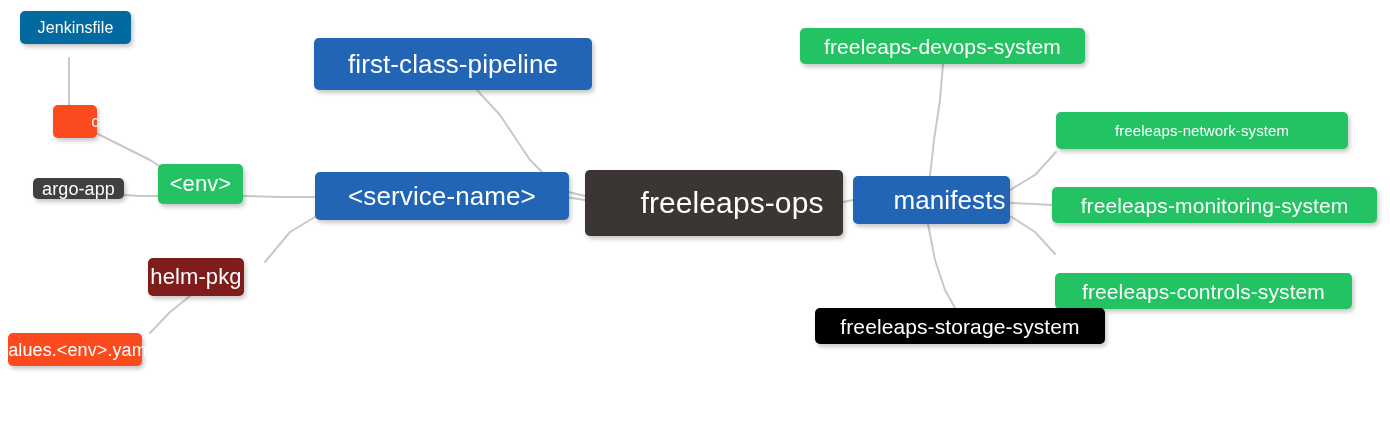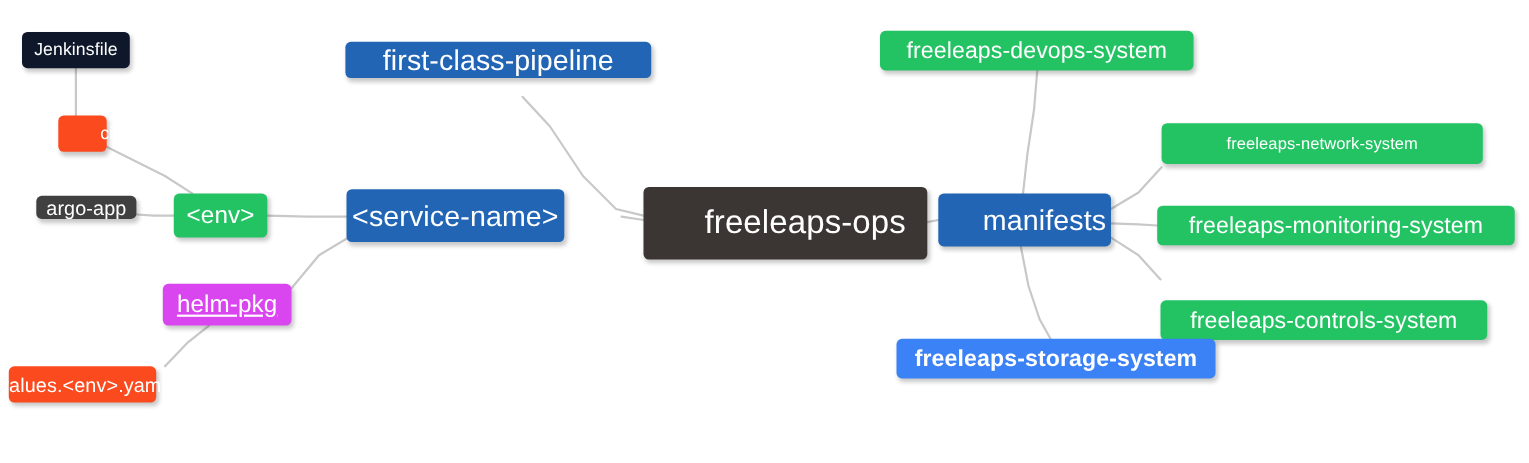--- a/index.html
+++ b/index.html
@@ -66,56 +66,56 @@
       <polyline points="930,176 934,140 940,100 943,64" fill="none" stroke="#c8c8c8" stroke-width="2" stroke-linecap="round" stroke-linejoin="round"></polyline>
       <polyline points="1010,190 1035,175 1056,152" fill="none" stroke="#c8c8c8" stroke-width="2" stroke-linecap="round" stroke-linejoin="round"></polyline>
       <polyline points="1010,203 1035,204 1052,205" fill="none" stroke="#c8c8c8" stroke-width="2" stroke-linecap="round" stroke-linejoin="round"></polyline>
       <polyline points="1010,216 1035,232 1055,254" fill="none" stroke="#c8c8c8" stroke-width="2" stroke-linecap="round" stroke-linejoin="round"></polyline>
       <polyline points="928,224 935,260 945,290 955,308" fill="none" stroke="#c8c8c8" stroke-width="2" stroke-linecap="round" stroke-linejoin="round"></polyline>
     </svg>
   <div id="node-layer">
       <div class="node lvl-root" style="left: 585px; top: 170px; width: 258px; height: 66px; background: rgb(59, 54, 51);">
         <span class="node-label" style="font-size: 30px;">freeleaps-ops</span>
       </div>
-      <div class="node lvl-blue" style="left: 314px; top: 38px; width: 278px; height: 33px; background: rgb(34, 101, 181);">
+      <div class="node lvl-blue" style="left: 314px; top: 38px; width: 278px; height: 52px; background: rgb(34, 101, 181);">
         <span class="node-label" style="font-size: 26px;">first-class-pipeline</span>
       </div>
-      <div class="node lvl-blue" style="left: 315px; top: 172px; width: 198px; height: 48px; background: rgb(34, 101, 181);">
+      <div class="node lvl-blue" style="left: 315px; top: 172px; width: 254px; height: 48px; background: rgb(34, 101, 181);">
         <span class="node-label" style="font-size: 26px;">&lt;service-name&gt;</span>
       </div>
       <div class="node lvl-blue" style="left: 853px; top: 176px; width: 157px; height: 48px; background: rgb(34, 101, 181); padding-left: 36px;">
         <span class="node-label" style="font-size: 26px;">manifests</span>
       </div>
-      <div class="node lvl-green" style="left: 158px; top: 176px; width: 85px; height: 40px; background: rgb(35, 195, 100);">
+      <div class="node lvl-green" style="left: 158px; top: 164px; width: 85px; height: 40px; background: rgb(35, 195, 100);">
         <span class="node-label" style="font-size: 22px;">&lt;env&gt;</span>
       </div>
-      <div class="node lvl-green" style="left: 148px; top: 258px; width: 117px; height: 38px; background: #d946ef; text-decoration: underline;">
+      <div class="node lvl-green" style="left: 148px; top: 258px; width: 96px; height: 38px; background: #7f1d1d;">
         <span class="node-label" style="font-size: 22px;">helm-pkg</span>
       </div>
       <div class="node lvl-red" style="left: 53px; top: 105px; width: 33px; height: 33px; background: rgb(251, 75, 30); padding-left: 44px;">
         <span class="node-label" style="font-size: 16px;">ci</span>
       </div>
       <div class="node lvl-red" style="left: 33px; top: 178px; width: 91px; height: 21px; background: #404040; text-align: right;">
         <span class="node-label" style="font-size: 18px;">argo-app</span>
       </div>
       <div class="node lvl-red" style="left: 8px; top: 333px; width: 134px; height: 33px; background: rgb(251, 75, 30);">
         <span class="node-label" style="font-size: 18px;">values.&lt;env&gt;.yaml</span>
       </div>
-      <div class="node lvl-orange" style="left: 20px; top: 29px; width: 98px; height: 33px; background: #0f172a;">
+      <div class="node lvl-orange" style="left: 20px; top: 11px; width: 111px; height: 33px; background: #0369a1;">
         <span class="node-label" style="font-size: 16px;">Jenkinsfile</span>
       </div>
       <div class="node lvl-green" style="left: 800px; top: 28px; width: 285px; height: 36px; background: rgb(35, 195, 100);">
         <span class="node-label" style="font-size: 21px;">freeleaps-devops-system</span>
       </div>
       <div class="node lvl-green" style="left: 1056px; top: 112px; width: 292px; height: 37px; background: rgb(35, 195, 100);">
         <span class="node-label" style="font-size: 15px;">freeleaps-network-system</span>
       </div>
       <div class="node lvl-green" style="left: 1052px; top: 187px; width: 325px; height: 36px; background: rgb(35, 195, 100);">
         <span class="node-label" style="font-size: 21px; text-align: right;">freeleaps-monitoring-system</span>
       </div>
       <div class="node lvl-green" style="left: 1055px; top: 256px; width: 297px; height: 36px; background: rgb(35, 195, 100); margin-top: 17px;">
         <span class="node-label" style="font-size: 21px;">freeleaps-controls-system</span>
       </div>
-      <div class="node lvl-green" style="left: 815px; top: 308px; width: 290px; height: 36px; background: #3b82f6; font-weight: bold;">
+      <div class="node lvl-green" style="left: 815px; top: 308px; width: 290px; height: 36px; background: #000000;">
         <span class="node-label" style="font-size: 21px;">freeleaps-storage-system</span>
       </div>
     </div>
 </div>
 
 </body></html>

